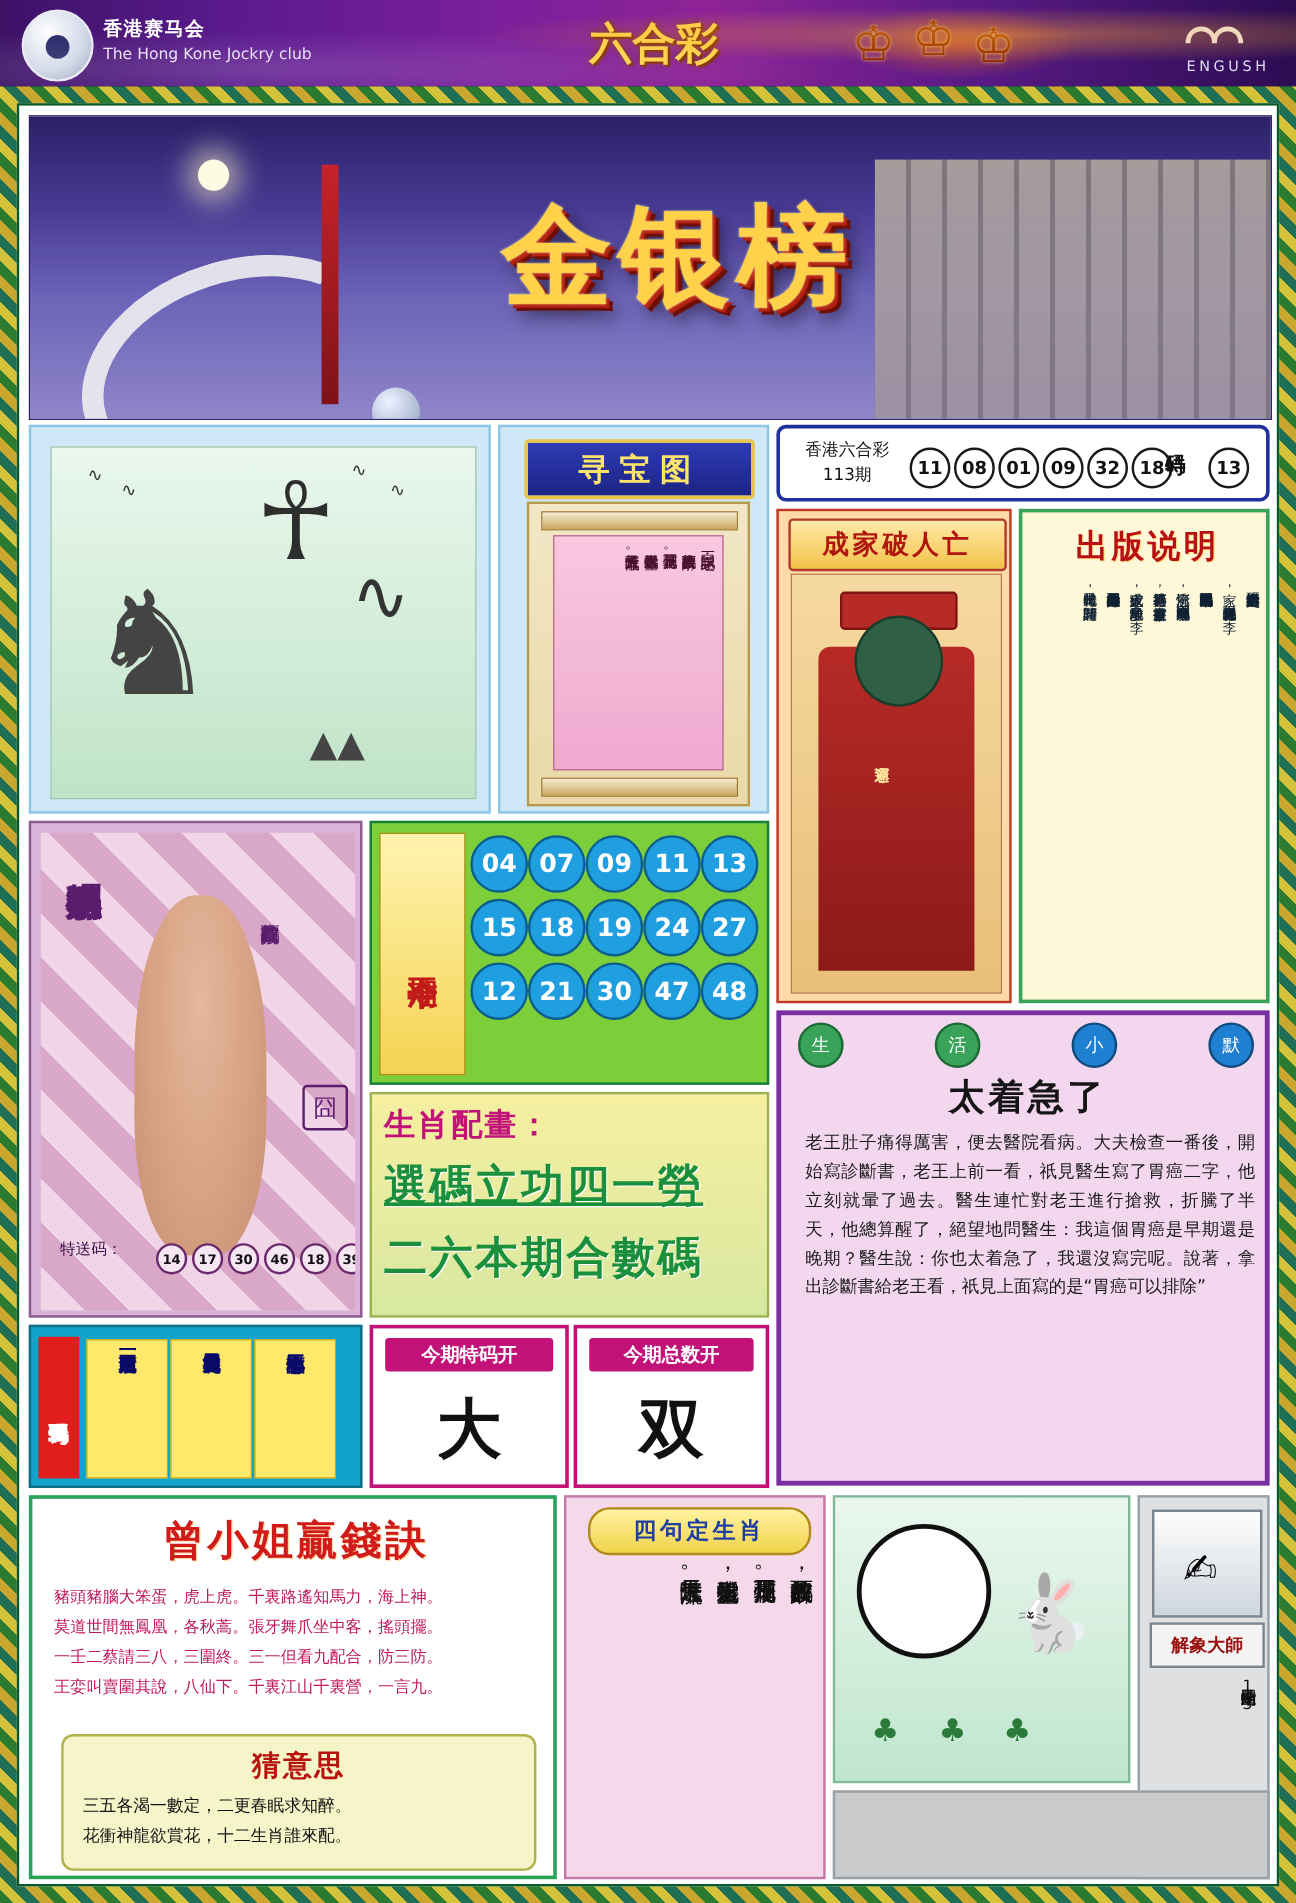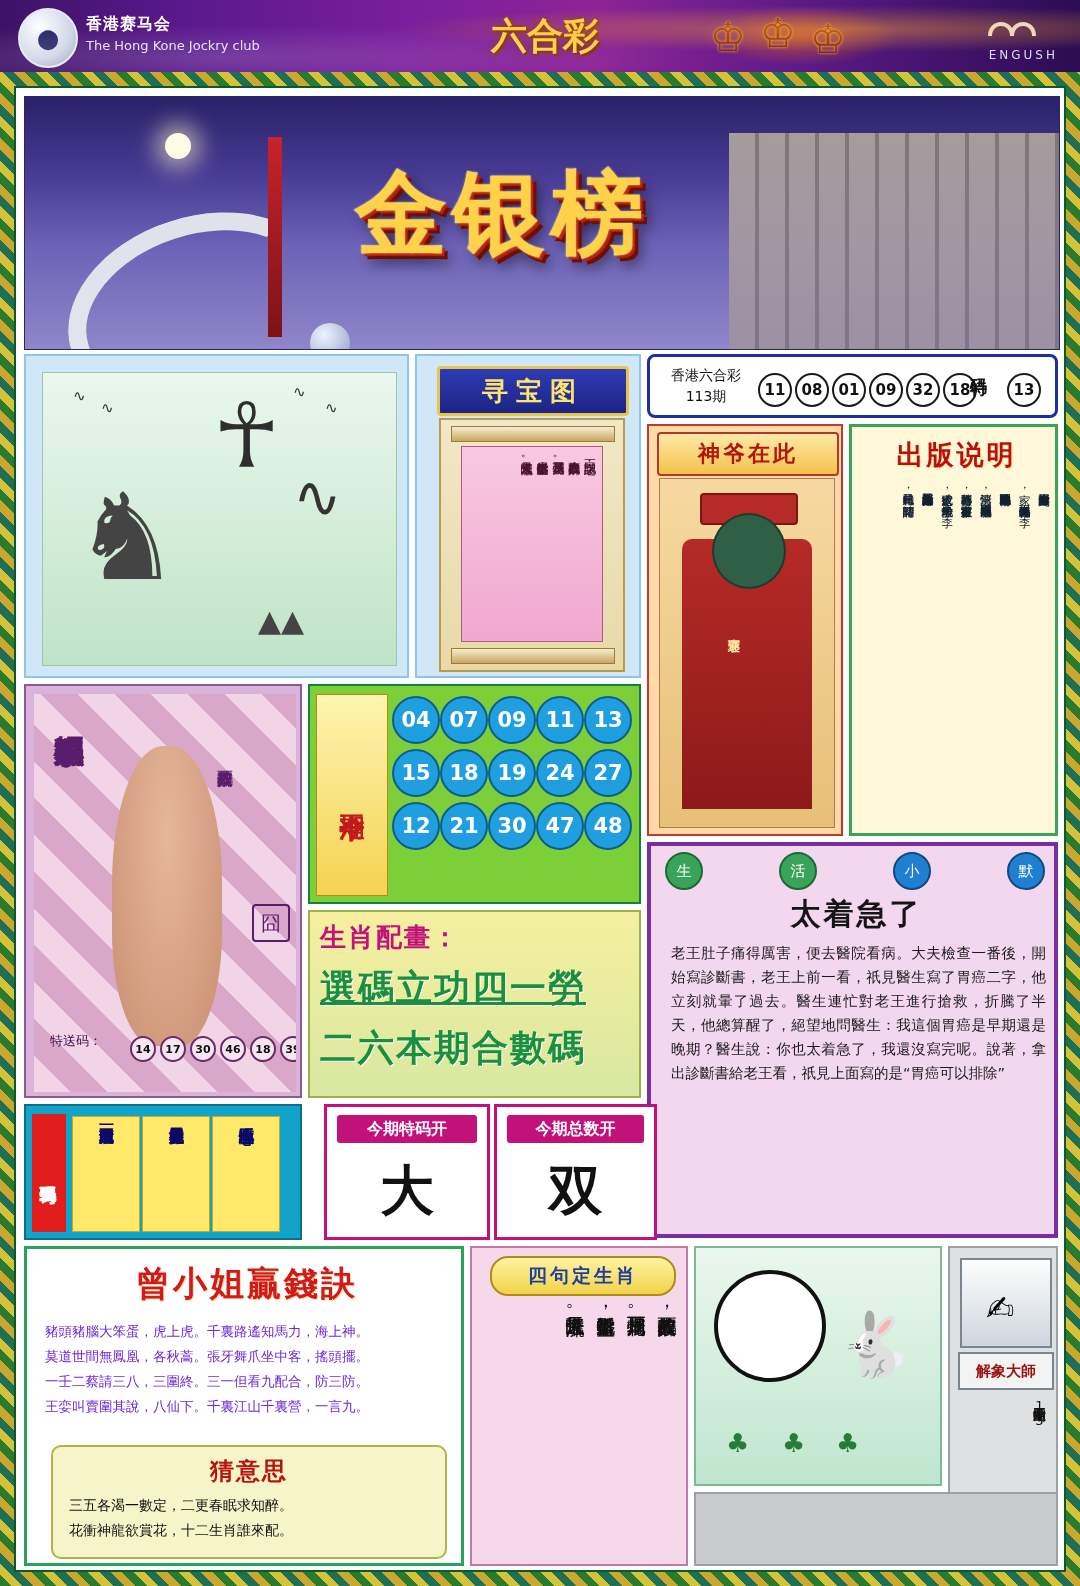--- a/index.html
+++ b/index.html
@@ -79,21 +79,21 @@
     clip-path:polygon(40% 0,60% 0,60% 100%,40% 100%);
   }
   .hero-ball{position:absolute;left:285px;top:226px;width:40px;height:40px;border-radius:50%;background:radial-gradient(circle at 35% 30%,#eef3ff,#8d9bbf);}
   .hero-arc{
     position:absolute;left:40px;top:120px;width:230px;height:150px;
     border:18px solid #e8e9ef;border-radius:50%;
     border-color:#e8e9ef transparent transparent #e8e9ef;
     transform:rotate(-18deg);opacity:.95;
   }
   .hero-title{
-    position:absolute;left:330px;top:55px;width:420px;text-align:left;
+    position:absolute;left:330px;top:55px;width:420px;text-align:center;
     font-size:92px;font-weight:bold;letter-spacing:6px;
     color:#ffd24a;
     text-shadow:
       0 0 2px #fff2b0,
       3px 3px 0 #b4200f,
       6px 6px 0 #6e0f06,
       8px 10px 14px rgba(0,0,0,.55);
   }
 
   
@@ -223,30 +223,30 @@
 
   
   .tips-panel{left:8px;top:1016px;width:278px;height:136px;background:#11a3c9;border:2px solid #0b6f8a;}
   .tips-redbar{position:absolute;left:6px;top:8px;width:34px;height:118px;background:#e11d1d;color:#fff;font-size:17px;font-weight:bold;display:flex;align-items:center;justify-content:center;}
   .tips-col{position:absolute;top:10px;width:66px;height:114px;display:flex;flex-direction:row-reverse;justify-content:center;}
   .tips-col span{font-size:15px;line-height:1.25;color:#0a0a6a;font-weight:bold;}
   .tips-c1{left:46px;background:#ffe86a;border:1px solid #caa918;}
   .tips-c2{left:116px;background:#ffe86a;border:1px solid #caa918;}
   .tips-c3{left:186px;background:#ffe86a;border:1px solid #caa918;}
 
-  .big-box{position:absolute;top:1016px;height:136px;background:#fff;border:3px solid #c2127a;margin-left:16px;}
+  .big-box{position:absolute;top:1016px;height:136px;background:#fff;border:3px solid #c2127a;}
   .bb1{left:292px;width:166px;}
   .bb2{left:462px;width:163px;padding-left:20px;}
   .bb-tag{position:absolute;left:10px;top:8px;right:10px;height:28px;background:#c2127a;color:#fff;font-size:16px;font-weight:bold;display:flex;align-items:center;justify-content:center;border-radius:3px;}
   .bb-val{position:absolute;left:0;right:0;top:48px;text-align:center;font-size:54px;font-weight:bold;color:#111;}
 
   
   .article-panel{left:8px;top:1158px;width:440px;height:320px;background:#fff;border:3px solid #2aa35a;}
   .article-title{position:absolute;left:0;top:12px;width:440px;text-align:center;font-size:34px;font-weight:bold;color:#d11a1a;letter-spacing:3px;text-shadow:1px 1px 0 #ffd9a0;}
-  .article-body{position:absolute;left:18px;top:70px;width:404px;font-size:13.5px;line-height:1.85;color:#6d28d9;}
+  .article-body{position:absolute;left:18px;top:70px;width:404px;font-size:13.5px;line-height:1.85;color:#be185d;}
   .article-sub{
     position:absolute;left:24px;top:196px;width:392px;height:110px;
     background:#f6f4c9;border:2px solid #b2b24a;border-radius:10px;
   }
   .article-sub-title{position:absolute;left:0;top:8px;width:392px;text-align:center;font-size:24px;font-weight:bold;color:#b8140f;letter-spacing:2px;}
   .article-sub-body{position:absolute;left:16px;top:46px;width:360px;font-size:14px;line-height:1.8;color:#111;}
 
   
   .four-panel{left:454px;top:1158px;width:218px;height:320px;background:#f5d9ea;border:2px solid #c07aa8;}
   .four-badge{
@@ -346,21 +346,21 @@
           <span class="ball">32</span>
           <span class="ball">18</span>
         </div>
         <div class="rs-special">
           <div style="writing-mode:vertical-rl;text-orientation:upright;">特码</div>
         </div>
         <span class="ball rs-spball">13</span>
       </div>
 
       <div class="panel god-panel">
-        <div class="god-title">神爷在此</div>
+        <div class="god-title">成家破人亡</div>
         <div class="god-img">
           <div class="god-body"></div>
           <div class="god-hat"></div>
           <div class="god-face"></div>
           <div class="god-panel-text vtext">彩運亨通</div>
         </div>
       </div>
 
       <div class="panel pub-panel">
         <div class="pub-title">出版说明</div>

